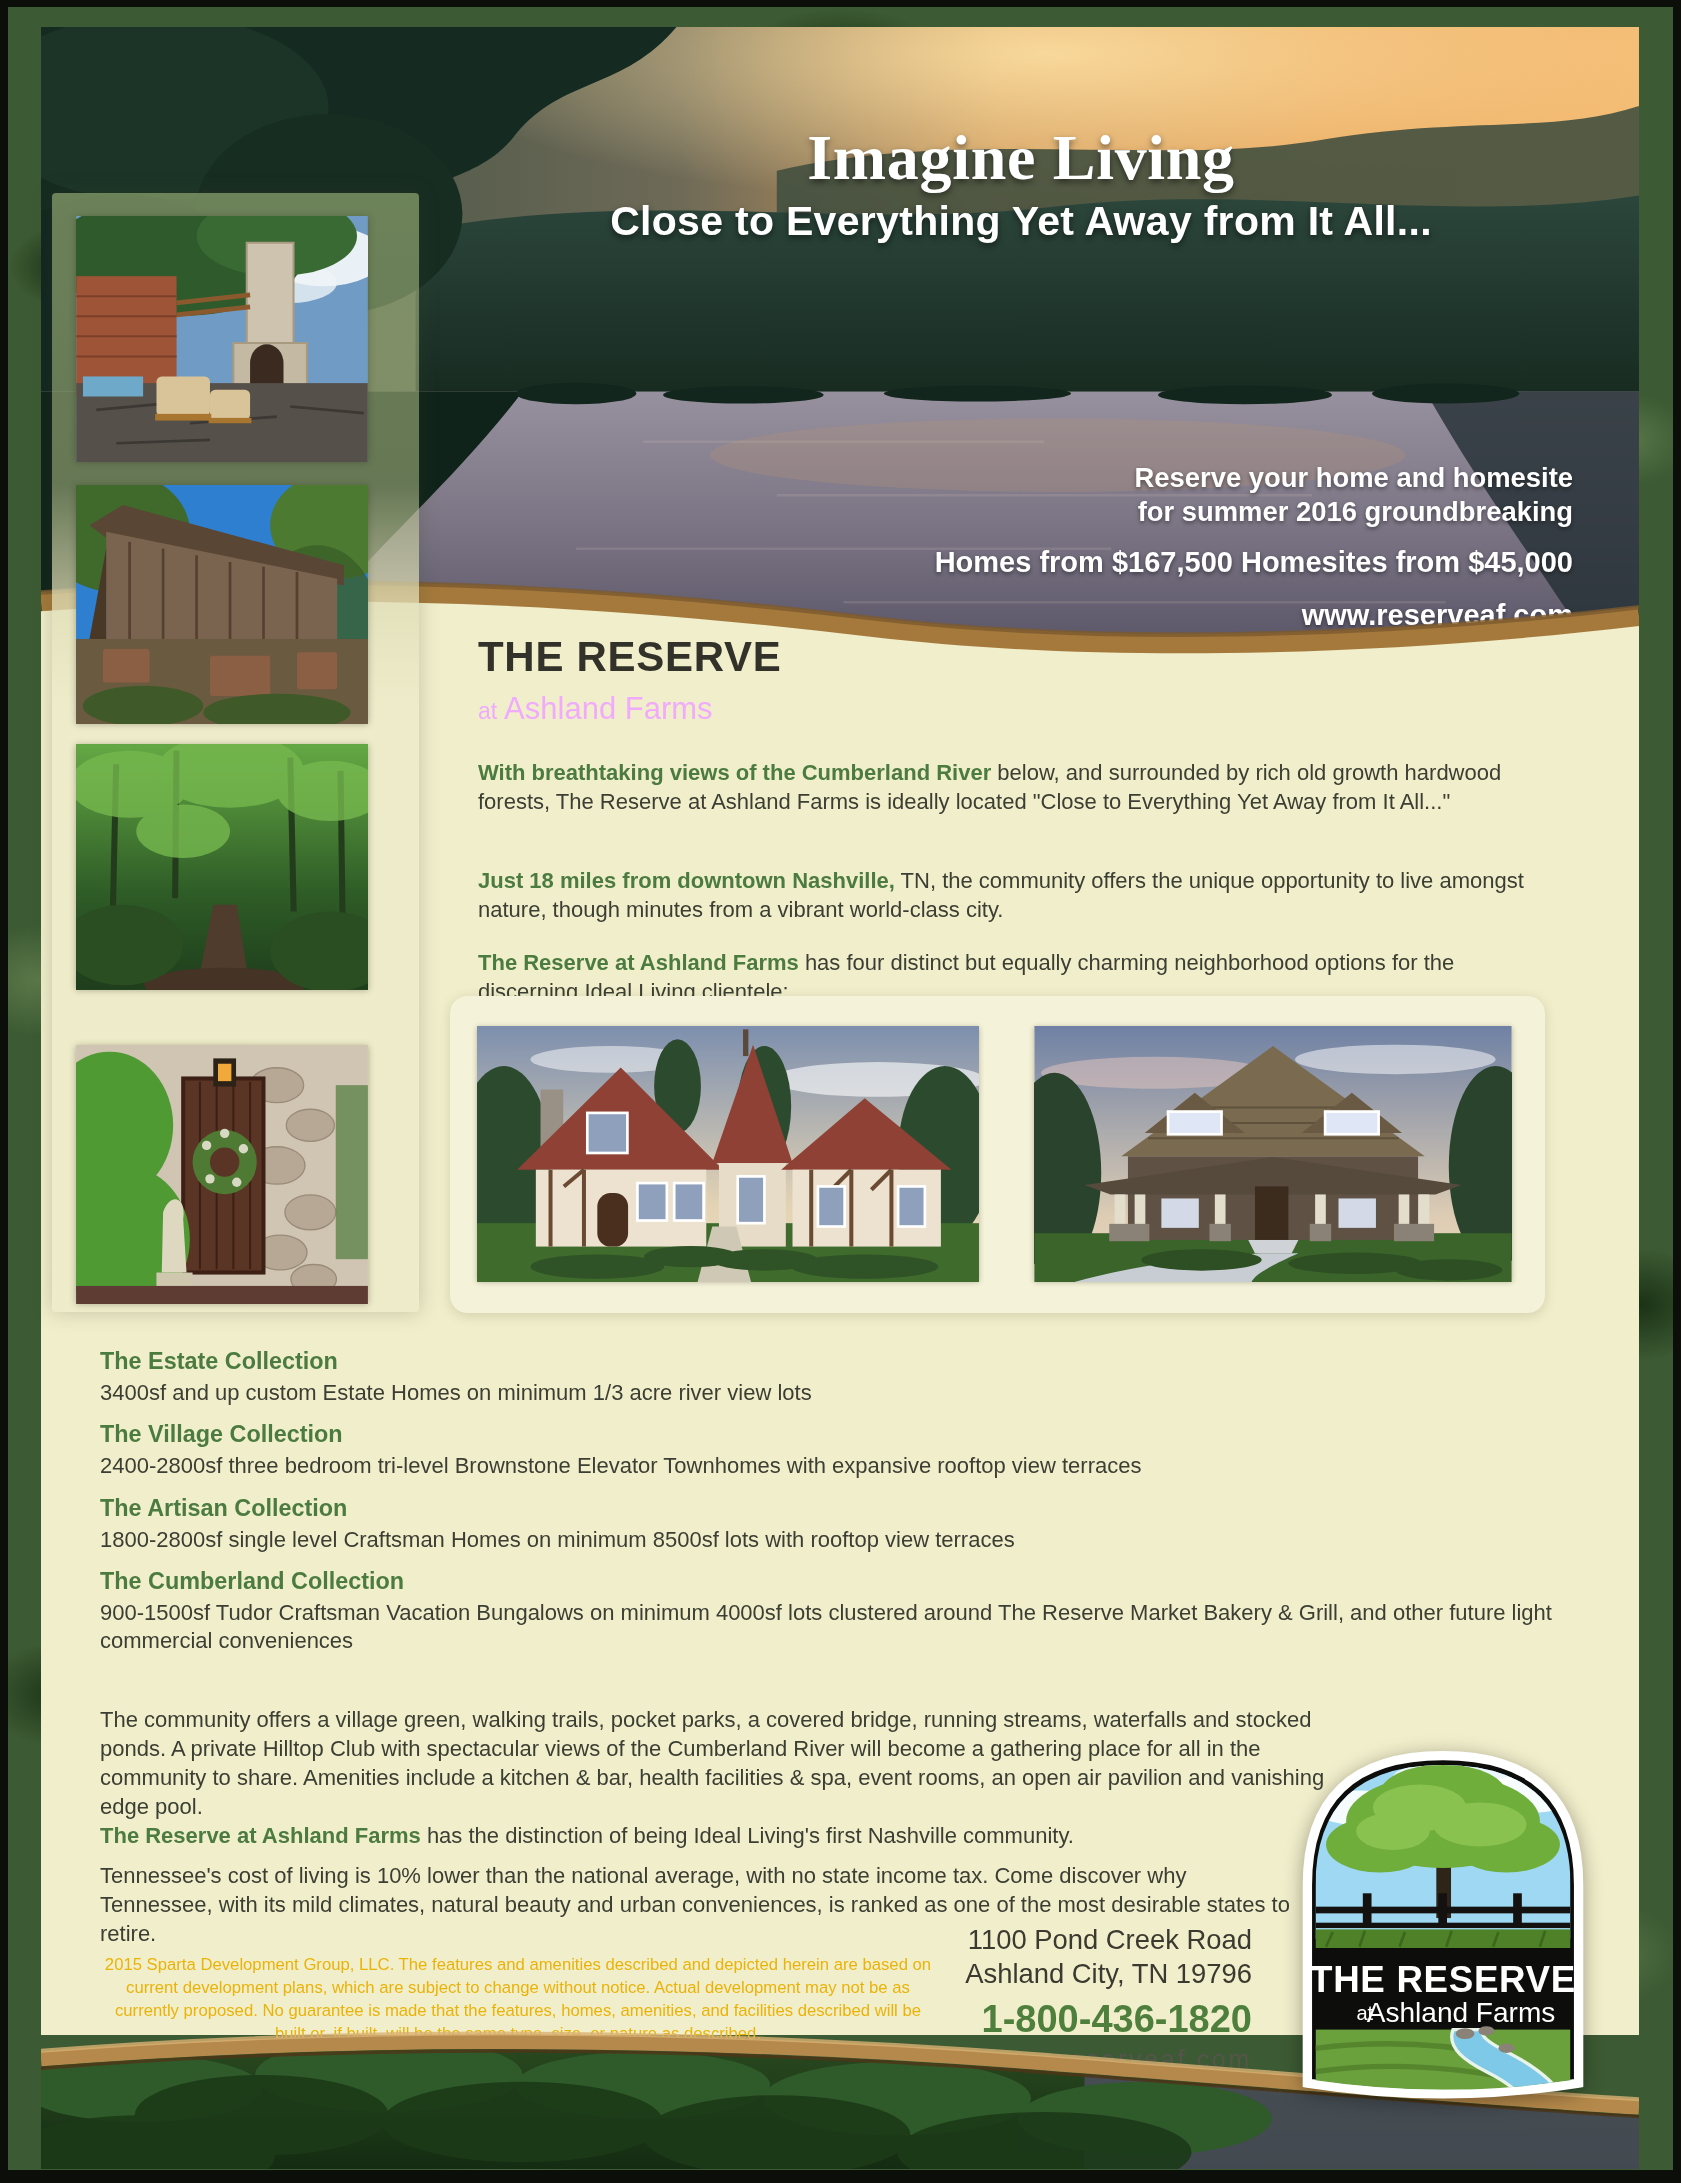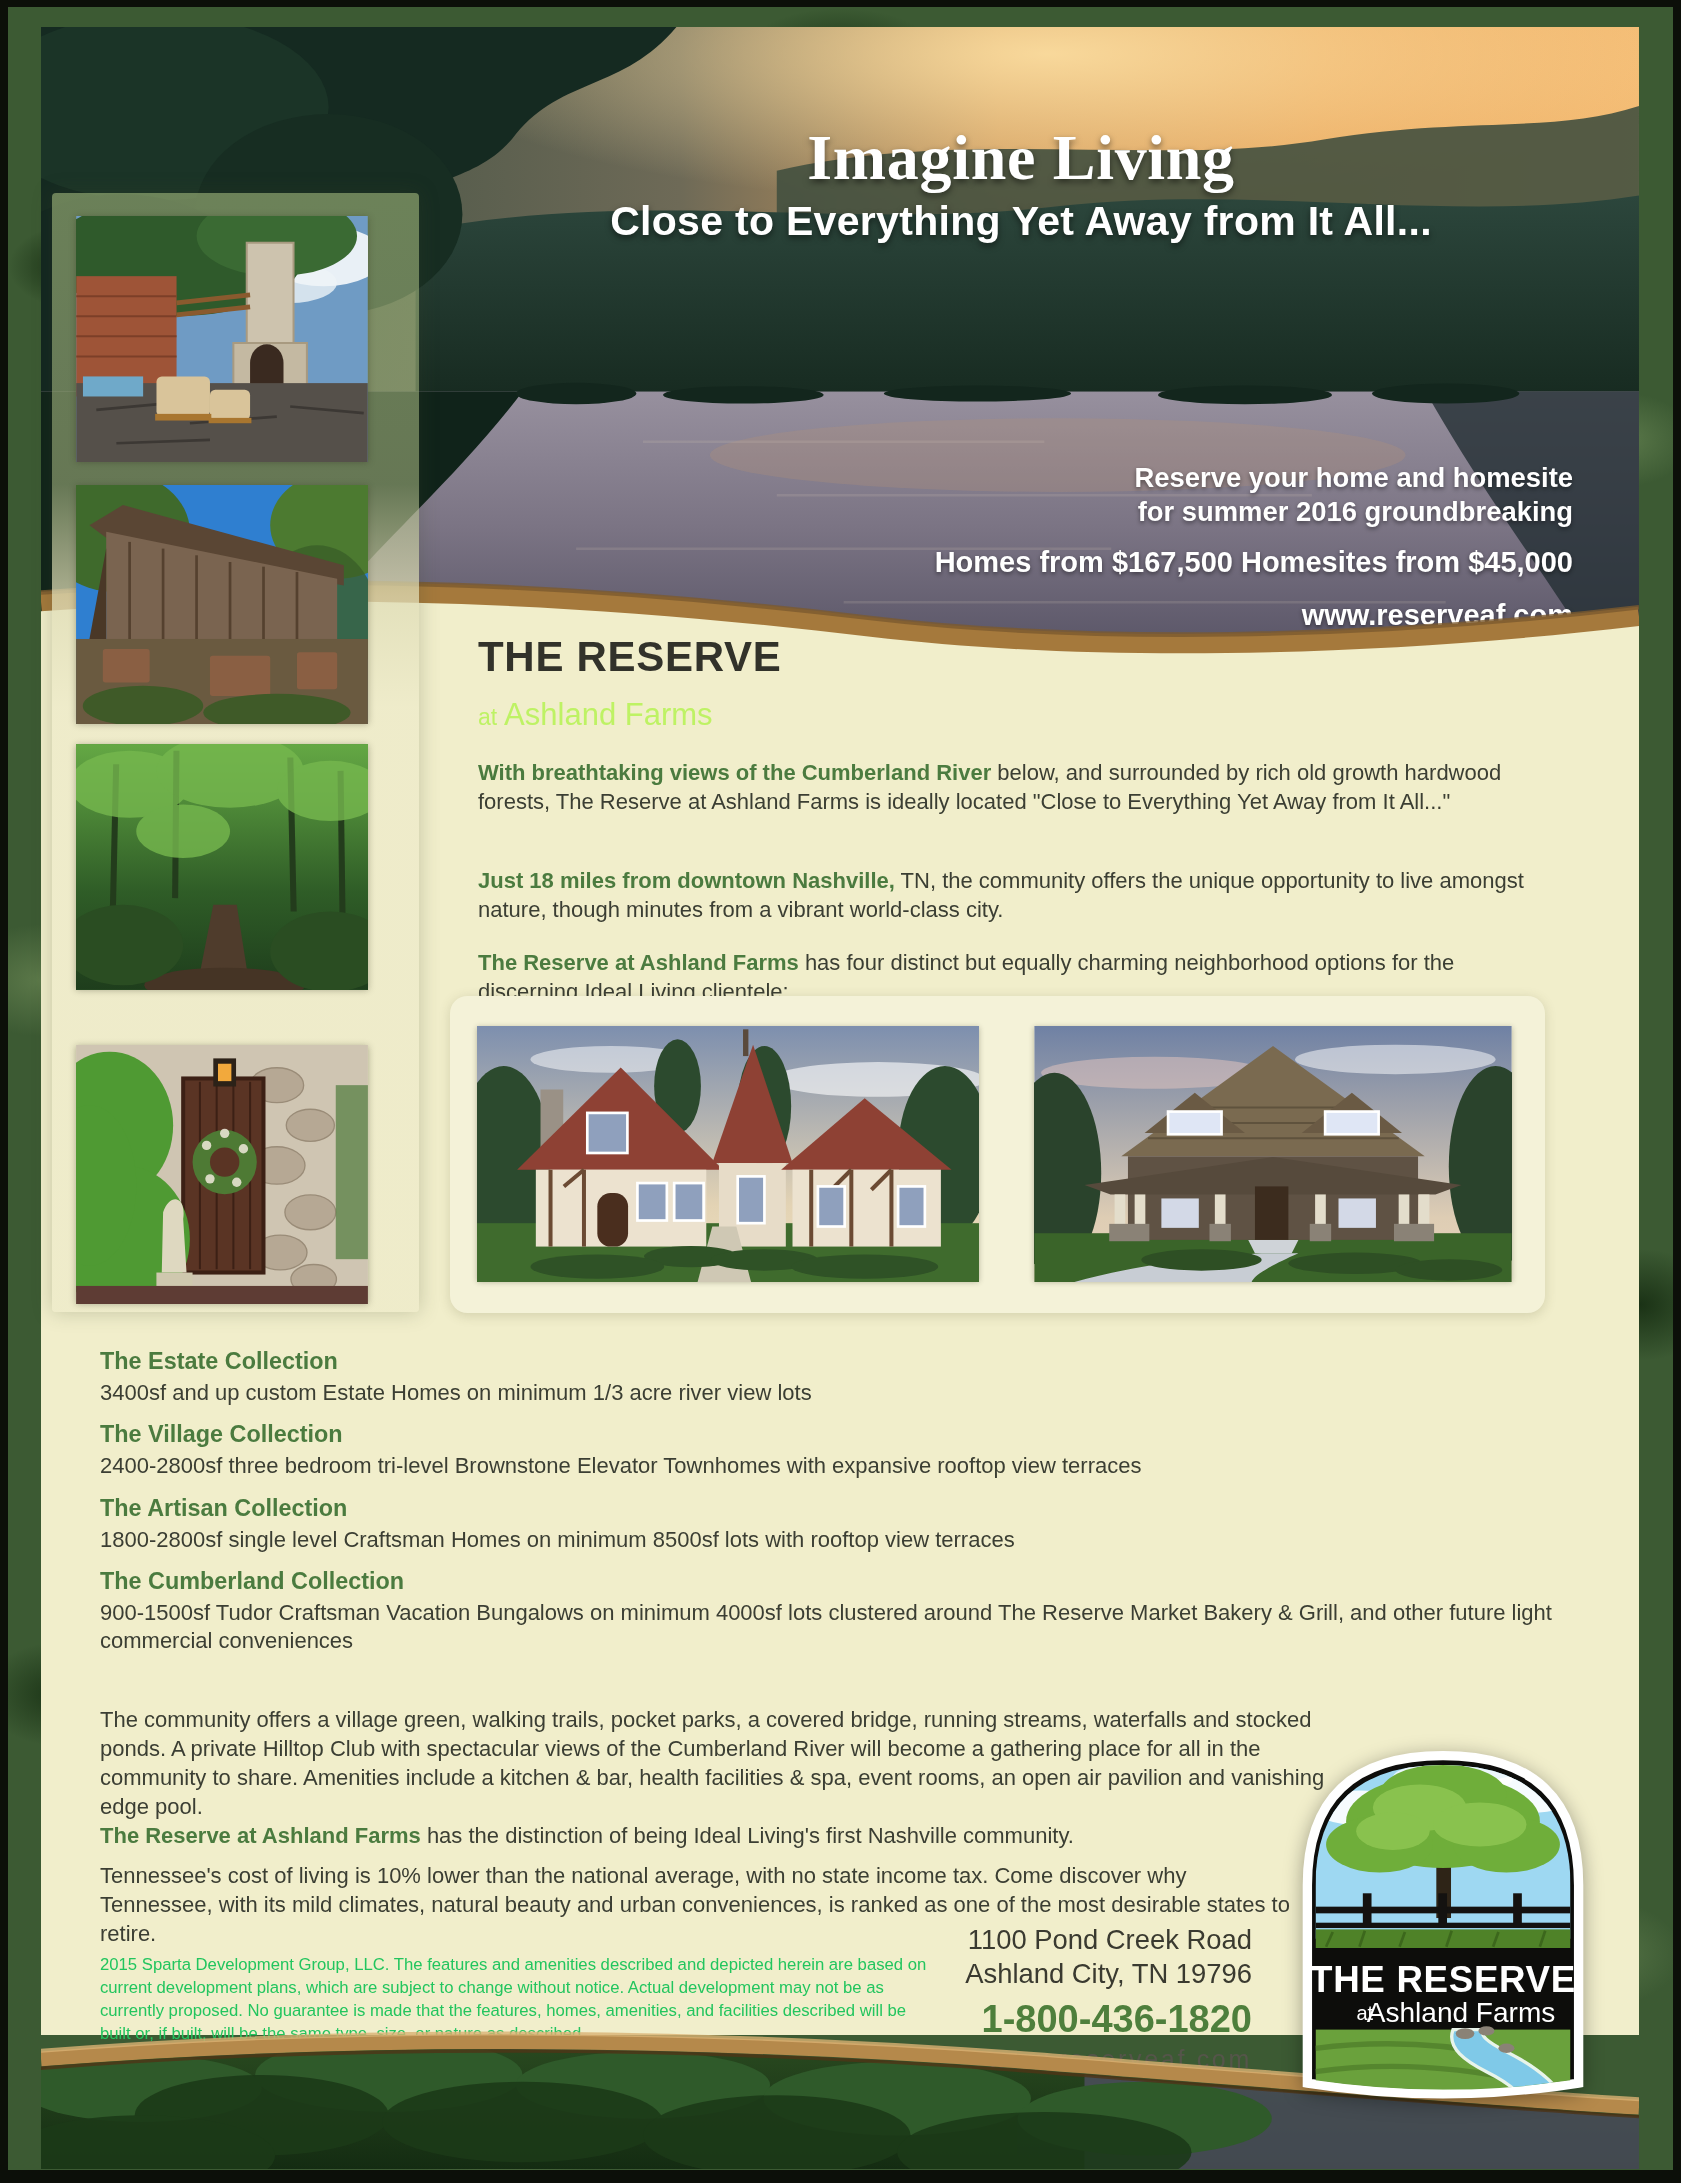--- a/index.html
+++ b/index.html
@@ -33,35 +33,35 @@
   
   .rail{position:absolute;left:52px;top:193px;width:367px;height:1119px;border-radius:4px;
     background:linear-gradient(180deg, rgba(141,163,110,.72) 0%, rgba(160,176,124,.6) 26%,
                rgba(222,220,182,.75) 36%, rgba(238,235,202,.85) 46%, rgba(238,235,202,.8) 100%);
     box-shadow:0 0 20px rgba(60,70,40,.25);}
   .photo{position:absolute;left:24px;width:292px;overflow:hidden;box-shadow:0 1.3px 6.7px rgba(40,40,20,.35);}
   .photo svg{display:block;}
   
   .wordmark{position:absolute;left:478px;top:633px;color:#32322a;}
   .wordmark .t{font-size:42px;font-weight:bold;letter-spacing:0.7px;}
-  .wordmark .s{font-size:31px;font-weight:400;margin-top:16px;color:#bef264;}
+  .wordmark .s{font-size:31px;font-weight:400;margin-top:10px;color:#f0abfc;}
   .wordmark .s .at{font-size:23px;}
   .para{position:absolute;left:478px;width:1064px;font-size:22px;line-height:29px;color:#3b3e33;}
   .lead{font-weight:bold;color:#4b7b3f;}
   
   .renderings{position:absolute;left:450px;top:996px;width:1095px;height:317px;background:#f4f2d8;
               border-radius:17.4px;box-shadow:0 2.7px 12px rgba(80,80,40,.18);}
   .rphoto{position:absolute;top:30px;overflow:hidden;box-shadow:0 1.3px 5.4px rgba(40,40,20,.3);}
   
   .coll{position:absolute;left:100px;width:1499px;}
   .coll .n{font-size:23.4px;font-weight:bold;color:#4b7b3f;}
   .coll .d{font-size:22px;line-height:28px;color:#3b3e33;margin-top:4px;}
   .bodypara{position:absolute;left:100px;font-size:22px;line-height:29px;color:#3b3e33;}
   .disclaimer{position:absolute;left:100px;top:1936px;width:836px;font-size:16.7px;line-height:23px;color:#53534а;}
-  .disclaimer{color:#22c55e;}
+  .disclaimer{color:#eab308;text-align:center;}
   
   .contact{position:absolute;left:931px;top:1923px;width:321px;text-align:right;}
   .contact .a{font-size:27.4px;line-height:34px;color:#3a3a30;}
   .contact .p{font-size:38px;font-weight:bold;color:#4e7f3c;margin-top:6.7px;}
   .contact .w{font-size:25px;letter-spacing:2.7px;color:#55554a;margin-top:4px;}
   
   .badge{position:absolute;left:1286px;top:1714px;width:314px;height:388px;filter:drop-shadow(0 4px 9.4px rgba(0,0,0,.35));z-index:5;}
   
   .footer{position:absolute;left:41px;top:2028px;width:1598px;height:141px;}
 </style>

